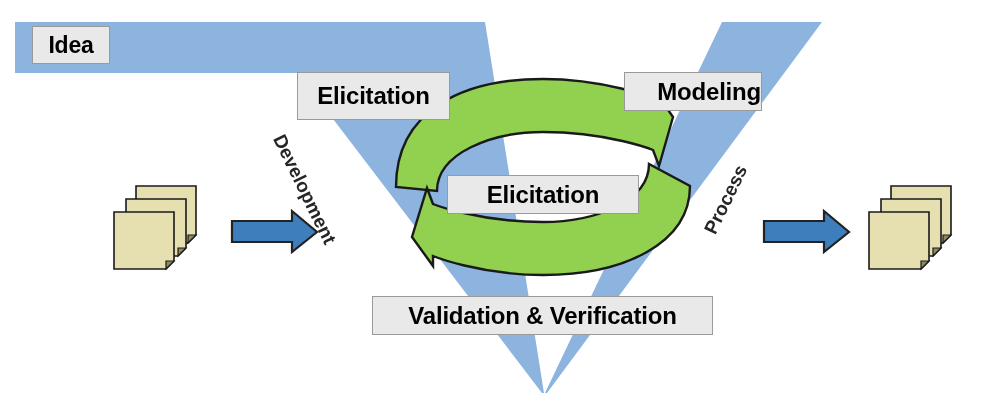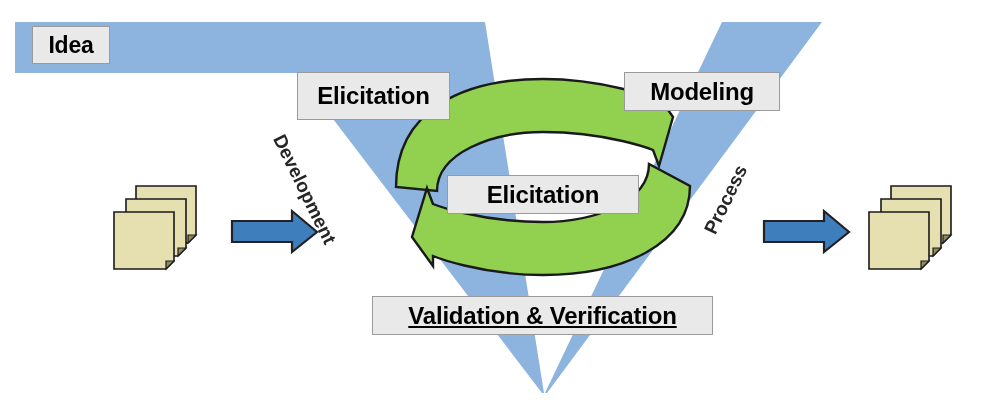--- a/index.html
+++ b/index.html
@@ -39,23 +39,23 @@
   }
   .rot-label {
     position: absolute;
     color: #262626;
     font-weight: bold;
     white-space: nowrap;
     transform-origin: 0 0;
   }
   #idea-box      { left: 32px;  top: 26px;  width: 78px;  height: 38px;  font-size: 23px; }
   #elicitation-box { left: 297px; top: 72px; width: 153px; height: 48px; font-size: 24px; }
-  #modeling-box  { left: 624px; top: 72px;  width: 156px; height: 39px;  font-size: 24px; }
+  #modeling-box  { left: 624px; top: 72px;  width: 138px; height: 39px;  font-size: 24px; justify-content: flex-end; }
   #management-box{ left: 447px; top: 175px; width: 192px; height: 39px;  font-size: 24px; }
-  #vv-box        { left: 372px; top: 296px; width: 341px; height: 39px;  font-size: 24px; text-decoration: underline; }
+  #vv-box        { left: 372px; top: 296px; width: 341px; height: 39px;  font-size: 24px; }
 
   #development-label { left: 288px; top: 131px; font-size: 19px;
                        transform: rotate(64deg); }
   #process-label     { left: 700px; top: 228px; font-size: 19px;
                        transform: rotate(-64deg); }
 </style>
 </head>
 <body>
 
 <div id="canvas">

